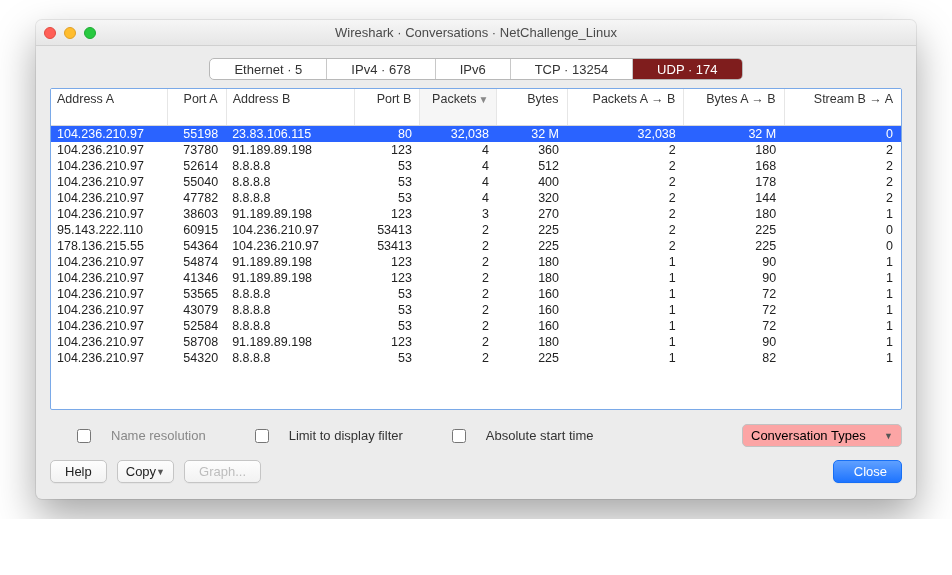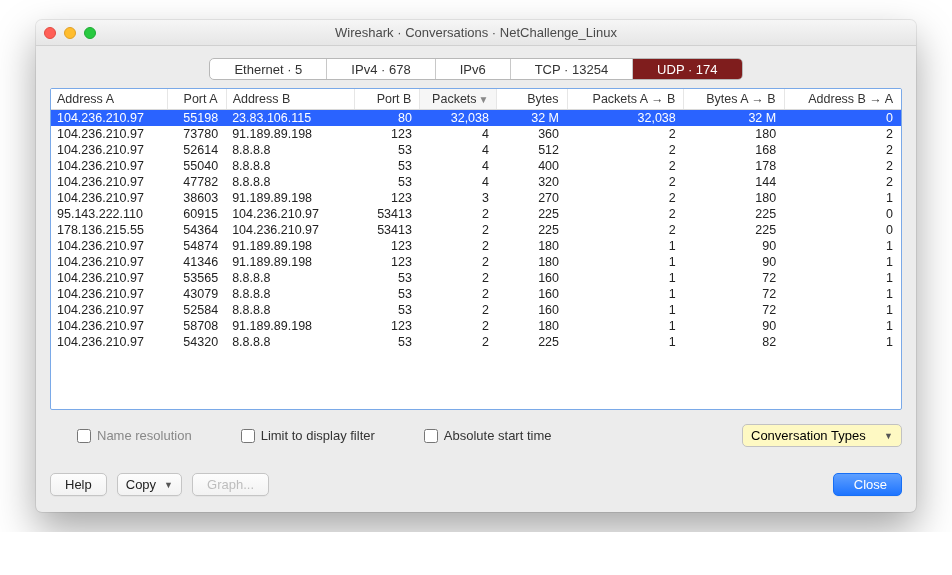--- a/index.html
+++ b/index.html
@@ -52,61 +52,61 @@
   }
   .seg button:last-child { border-right:none; }
   .seg button.active { background:#7f1d1d; color:#fff; }
   .table-wrap {
     border:1px solid #7aa9e8; border-radius:2px; background:#fff;
     height: 322px; overflow:hidden;
   }
   table { width:100%; border-collapse:collapse; table-layout:fixed; }
   thead th {
     font-weight:400; text-align:left; font-size:12.5px; color:#333;
-    padding:3px 8px 3px 6px; border-bottom:1px solid #d8d8d8;
+    padding:3px 8px 19px 6px; border-bottom:1px solid #d8d8d8;
     border-right:1px solid #e6e6e6; background:#fff; white-space:nowrap;
     overflow:hidden;
   }
   thead th:last-child{ border-right:none; }
   thead th.sorted { background:#f6f6f6; }
   .sort-ind { font-size:10px; color:#888; margin-left:2px; }
   tbody td {
     padding:1px 8px 1px 6px; font-size:12.5px; color:#222;
     white-space:nowrap; overflow:hidden;
   }
   tbody tr.selected td { background:#2a63ff; color:#fff; }
   td.num, th.num { text-align:right; }
   
   col.c0{width:100px}col.c1{width:50px}col.c2{width:110px}col.c3{width:56px}
   col.c4{width:66px}col.c5{width:60px}col.c6{width:100px}col.c7{width:86px}
   col.c8{width:100px}
 
   .opts-row {
     display:flex; align-items:center; gap:22px; margin-top:14px;
   }
-  .chk { display:flex; align-items:center; gap:6px; color:#888; font-size:13px;padding-left:27px; }
+  .chk { display:flex; align-items:center; gap:20px; color:#888; font-size:13px;padding-left:27px; }
   .chk input { width:14px; height:14px; }
   .chk.dark { color:#333; }
   .spacer { flex:1; }
   .combo {
-    background:#fef9c3; border:1px solid #c2c2c2; border-radius:5px;
+    background:#fca5a5; border:1px solid #c2c2c2; border-radius:5px;
     padding:3px 8px; font-size:13px; display:flex; align-items:center; gap:10px;
     min-width:160px; justify-content:space-between; cursor:pointer;
   }
   .caret{ font-size:9px;color:#555; }
   .btn-row {
-    display:flex; align-items:flex-end; gap:10px; margin-top:26px;
+    display:flex; align-items:flex-end; gap:10px; margin-top:13px;
   }
   .btn {
     background:linear-gradient(#fdfdfd,#f2f2f2);
     border:1px solid #c5c5c5; border-radius:5px;
     padding:3px 14px; font-size:13px; cursor:pointer; color:#222;
     box-shadow:0 1px 0 rgba(0,0,0,0.03);
   }
-  .btn.menu{ padding-right:8px; display:flex; align-items:center; gap:8px;padding-left:8px;}
+  .btn.menu{ padding-right:8px; display:flex; align-items:center; gap:0;padding-left:8px;}
   .btn.disabled{ color:#bdbdbd; cursor:default;}
   .btn.primary{
     background:linear-gradient(#5fa0ff,#1e74ff); color:#fff; border:1px solid #176ff5;padding-left:20px;
   }
 </style>
 </head>
 <body>
 
 <div class="window">
   <div class="titlebar">
@@ -145,21 +145,21 @@
         <thead>
             <tr id="thead-row">
               <th>Address A</th>
               <th class="num">Port A</th>
               <th>Address B</th>
               <th class="num">Port B</th>
               <th class="num sorted">Packets<span class="sort-ind">▼</span></th>
               <th class="num">Bytes</th>
               <th class="num">Packets A → B</th>
               <th class="num">Bytes A → B</th>
-              <th class="num">Address B → A</th>
+              <th class="num">Stream B → A</th>
             </tr>
           </thead>
         <tbody id="tbody">
             <tr class="selected">
               <td>104.236.210.97</td>
               <td class="num">55198</td>
               <td>23.83.106.115</td>
               <td class="num">80</td>
               <td class="num">32,038</td>
               <td class="num">32 M</td>

